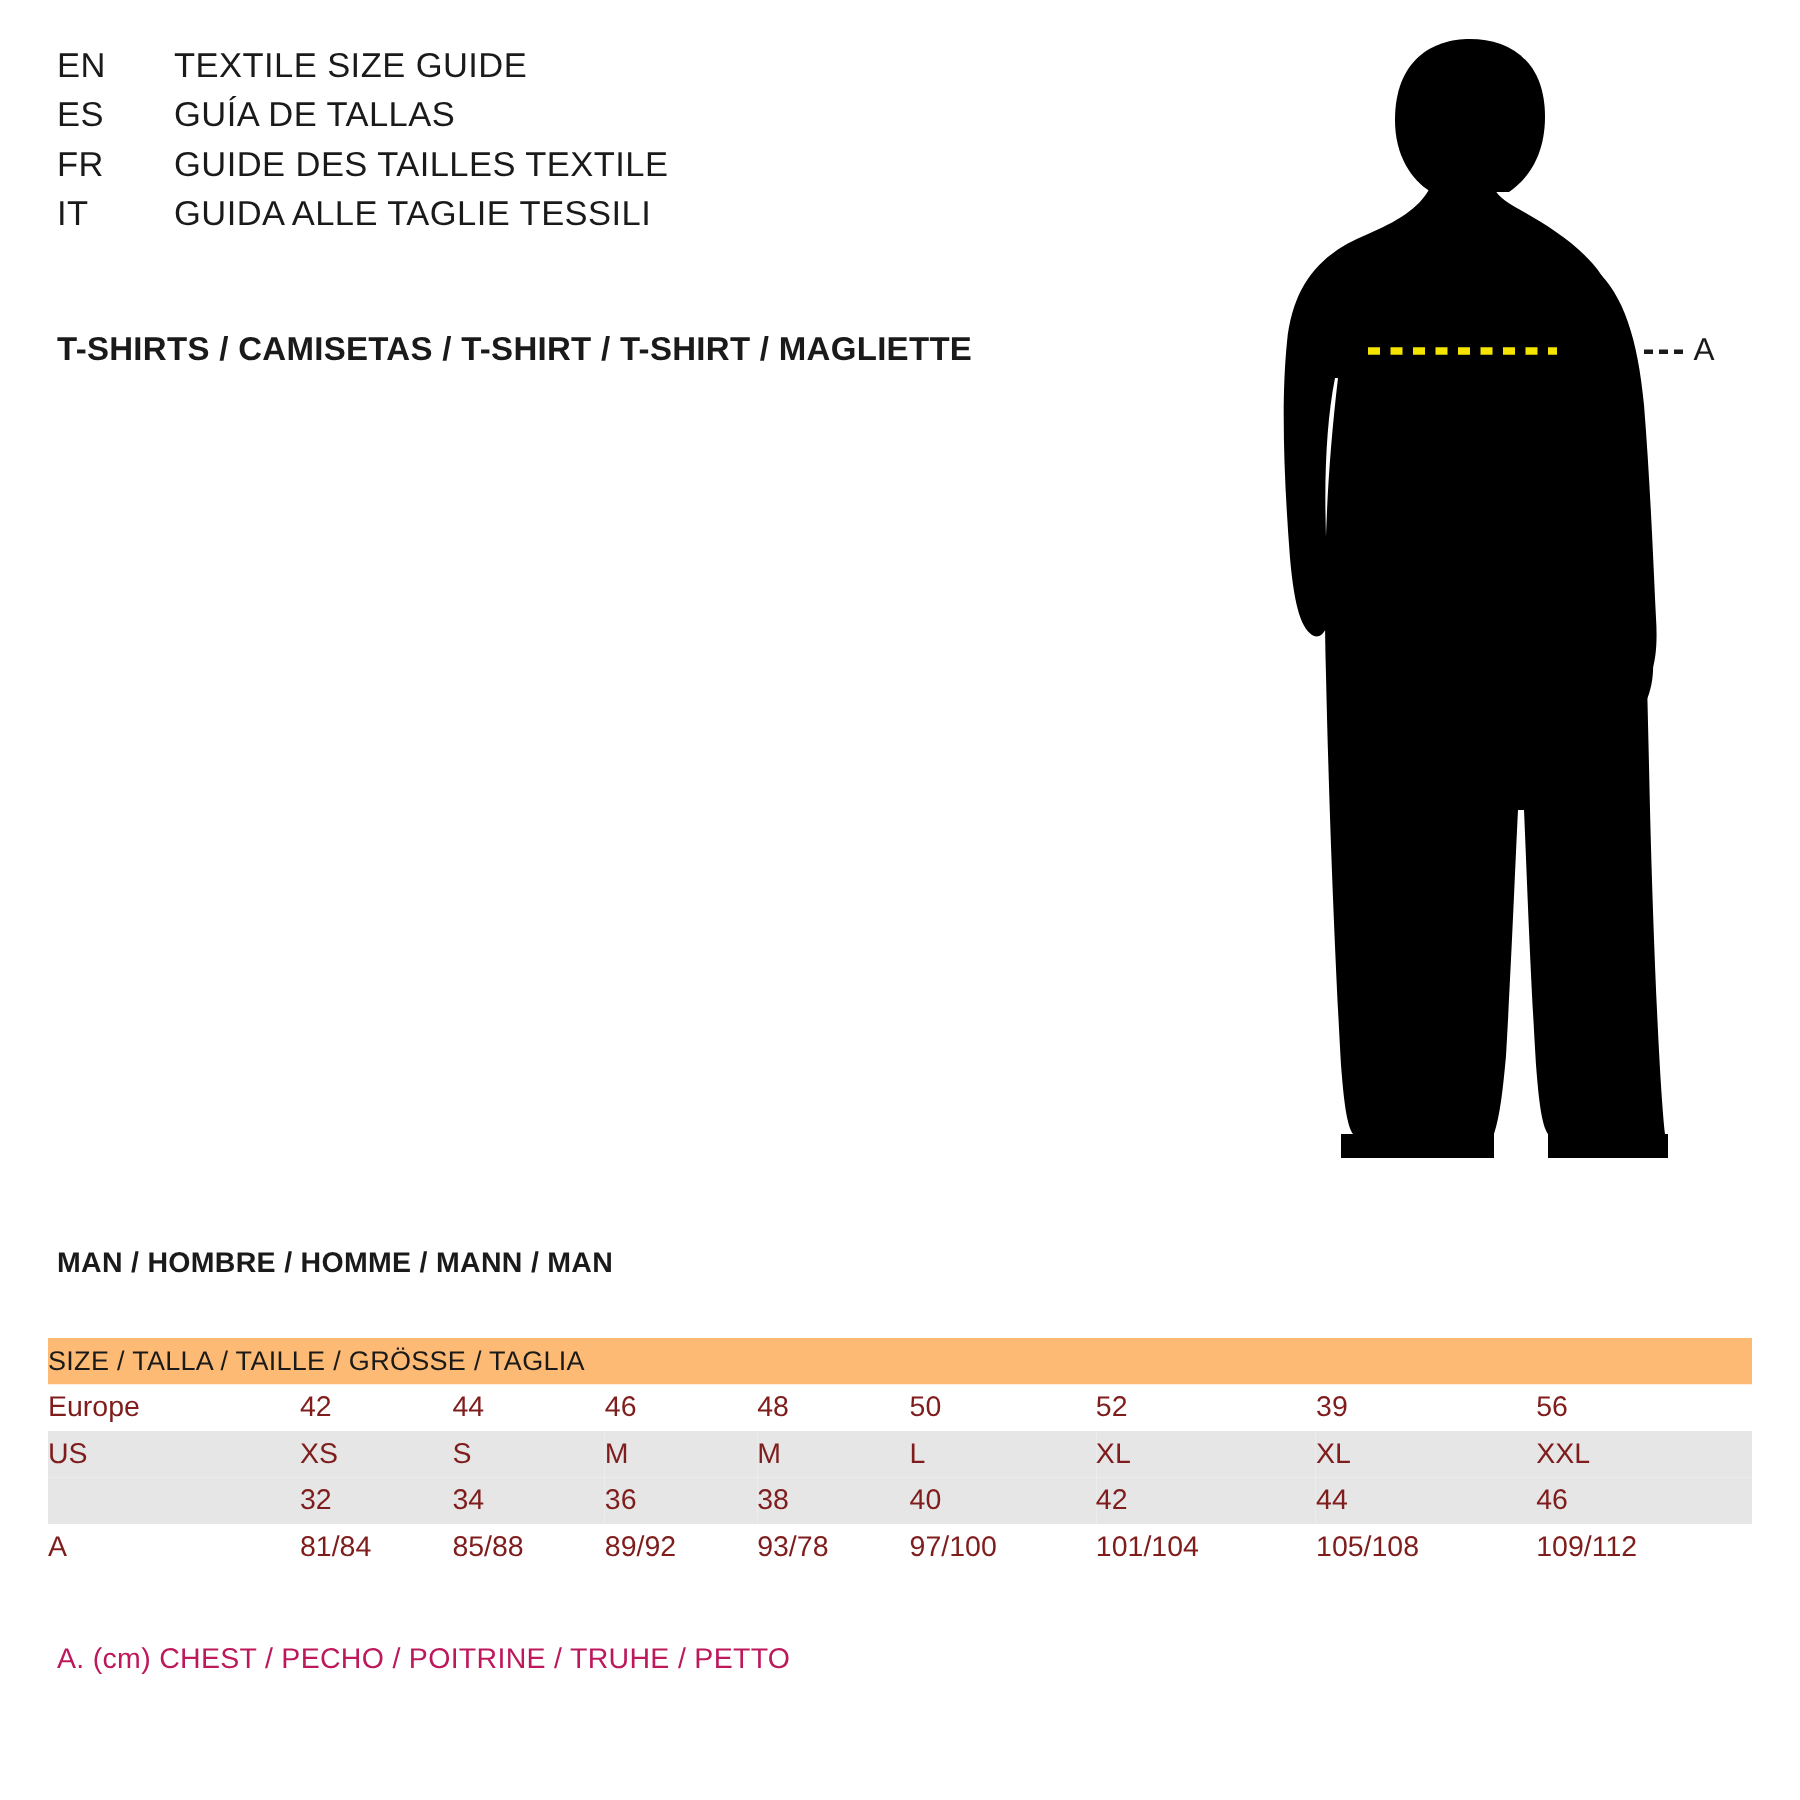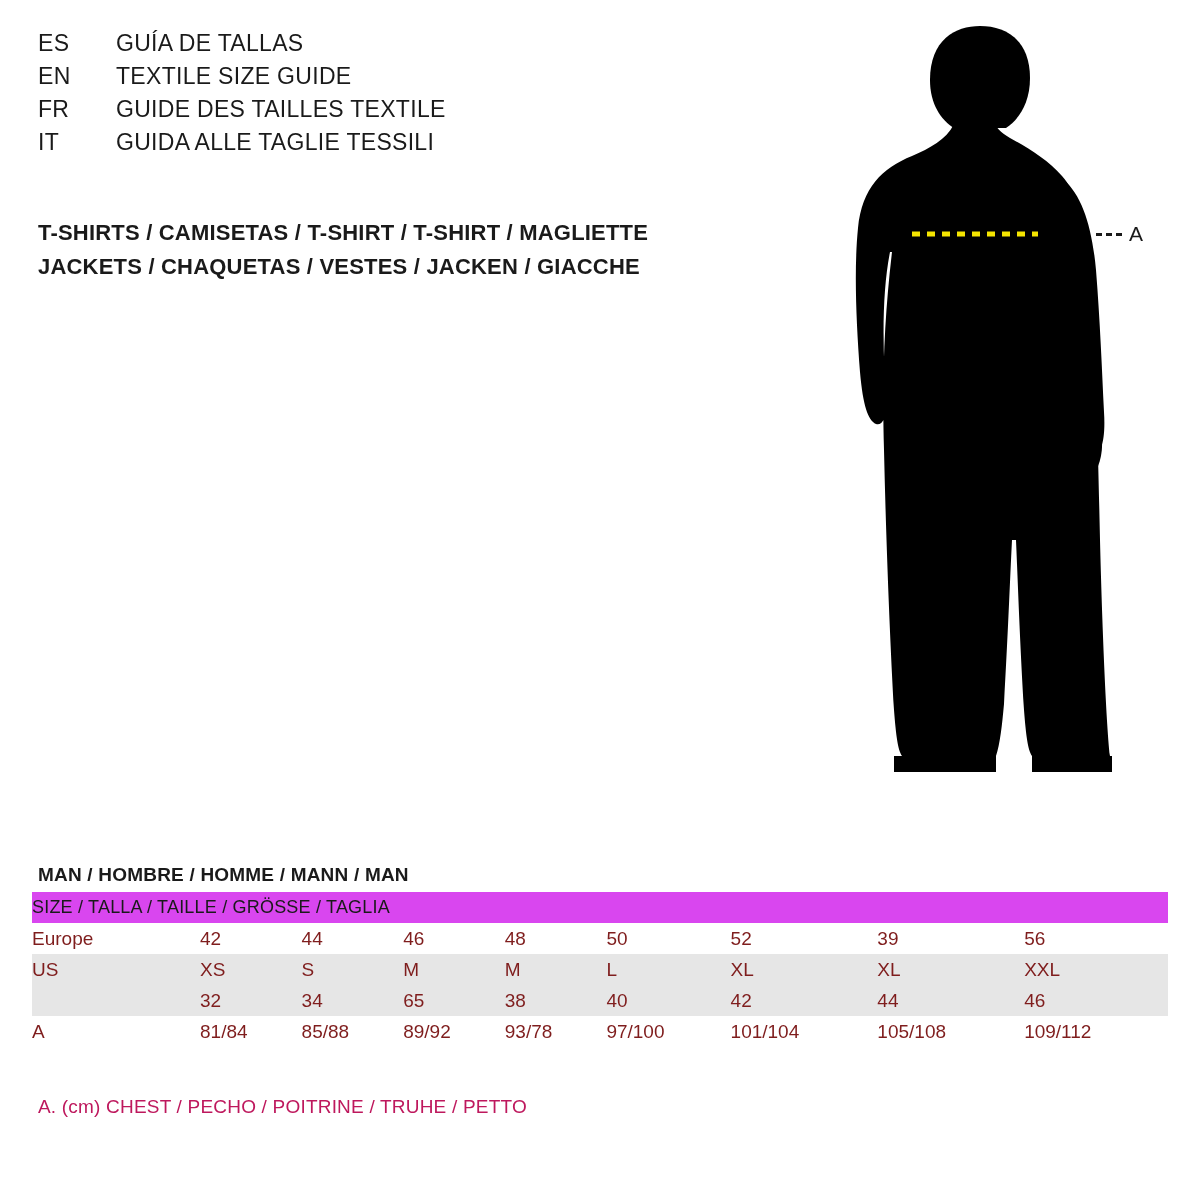--- a/index.html
+++ b/index.html
@@ -86,21 +86,21 @@
   }
   .callout .label {
     font-size: 21px;
     color: #1a1a1a;
   }
 
   
   .table-title {
     position: absolute;
     left: 38px;
-    top: 864px;
+    top: 832px;
     font-size: 19px;
     font-weight: bold;
     letter-spacing: 0.2px;
     color: #1a1a1a;
   }
 
   table.size-table {
     position: absolute;
     left: 32px;
     top: 892px;
@@ -108,21 +108,21 @@
     border-collapse: collapse;
     font-size: 19px;
   }
   table.size-table td {
     padding: 0;
     height: 31px;
     vertical-align: middle;
     color: #7f1d1d;
   }
   tr.band-header td {
-    background: #d946ef;
+    background: #fdba74;
     color: #1a1a1a;
     font-size: 18px;
     letter-spacing: 0.2px;
   }
   tr.band-light td { background: #ffffff; }
   tr.band-grey td { background: #e6e6e6; }
 
   td.rowlabel {
     padding-left: 8px;
     text-align: left;
@@ -139,40 +139,39 @@
     font-size: 19px;
     letter-spacing: 0.2px;
     color: #be185d;
   }
 </style>
 </head>
 <body>
 
 <div class="lang-block">
   <div class="lang-row">
+    <span class="lang-code">EN</span>
+    <span class="lang-text">TEXTILE SIZE GUIDE</span>
+  </div>
+  <div class="lang-row">
     <span class="lang-code">ES</span>
     <span class="lang-text">GUÍA DE TALLAS</span>
   </div>
   <div class="lang-row">
-    <span class="lang-code">EN</span>
-    <span class="lang-text">TEXTILE SIZE GUIDE</span>
-  </div>
-  <div class="lang-row">
     <span class="lang-code">FR</span>
     <span class="lang-text">GUIDE DES TAILLES TEXTILE</span>
   </div>
   <div class="lang-row">
     <span class="lang-code">IT</span>
     <span class="lang-text">GUIDA ALLE TAGLIE TESSILI</span>
   </div>
 </div>
 
 <div class="category-block">
   <div class="category-line">T-SHIRTS / CAMISETAS / T-SHIRT / T-SHIRT / MAGLIETTE</div>
-  <div class="category-line">JACKETS / CHAQUETAS / VESTES / JACKEN / GIACCHE</div>
 </div>
 
 <div class="figure-wrap">
   <svg width="340" height="770" viewBox="0 0 340 770" xmlns="http://www.w3.org/2000/svg">
 
     <path fill="#000000" d="M110 60 C110 20 135 6 160 6 C186 6 210 20 210 58 C210 84 198 100 186 108 L134 108 C121 100 110 84 110 60 Z"></path>
 
     <path fill="#000000" d="M134 104
       C126 120 110 128 92 136
       C62 148 42 168 38 208
@@ -254,21 +253,21 @@
       <td class="val">M</td>
       <td class="val">L</td>
       <td class="val">XL</td>
       <td class="val">XL</td>
       <td class="val">XXL</td>
     </tr>
     <tr class="band-grey">
       <td class="rowlabel"></td>
       <td class="val">32</td>
       <td class="val">34</td>
-      <td class="val">65</td>
+      <td class="val">36</td>
       <td class="val">38</td>
       <td class="val">40</td>
       <td class="val">42</td>
       <td class="val">44</td>
       <td class="val">46</td>
     </tr>
     <tr class="band-light">
       <td class="rowlabel">A</td>
       <td class="val">81/84</td>
       <td class="val">85/88</td>

